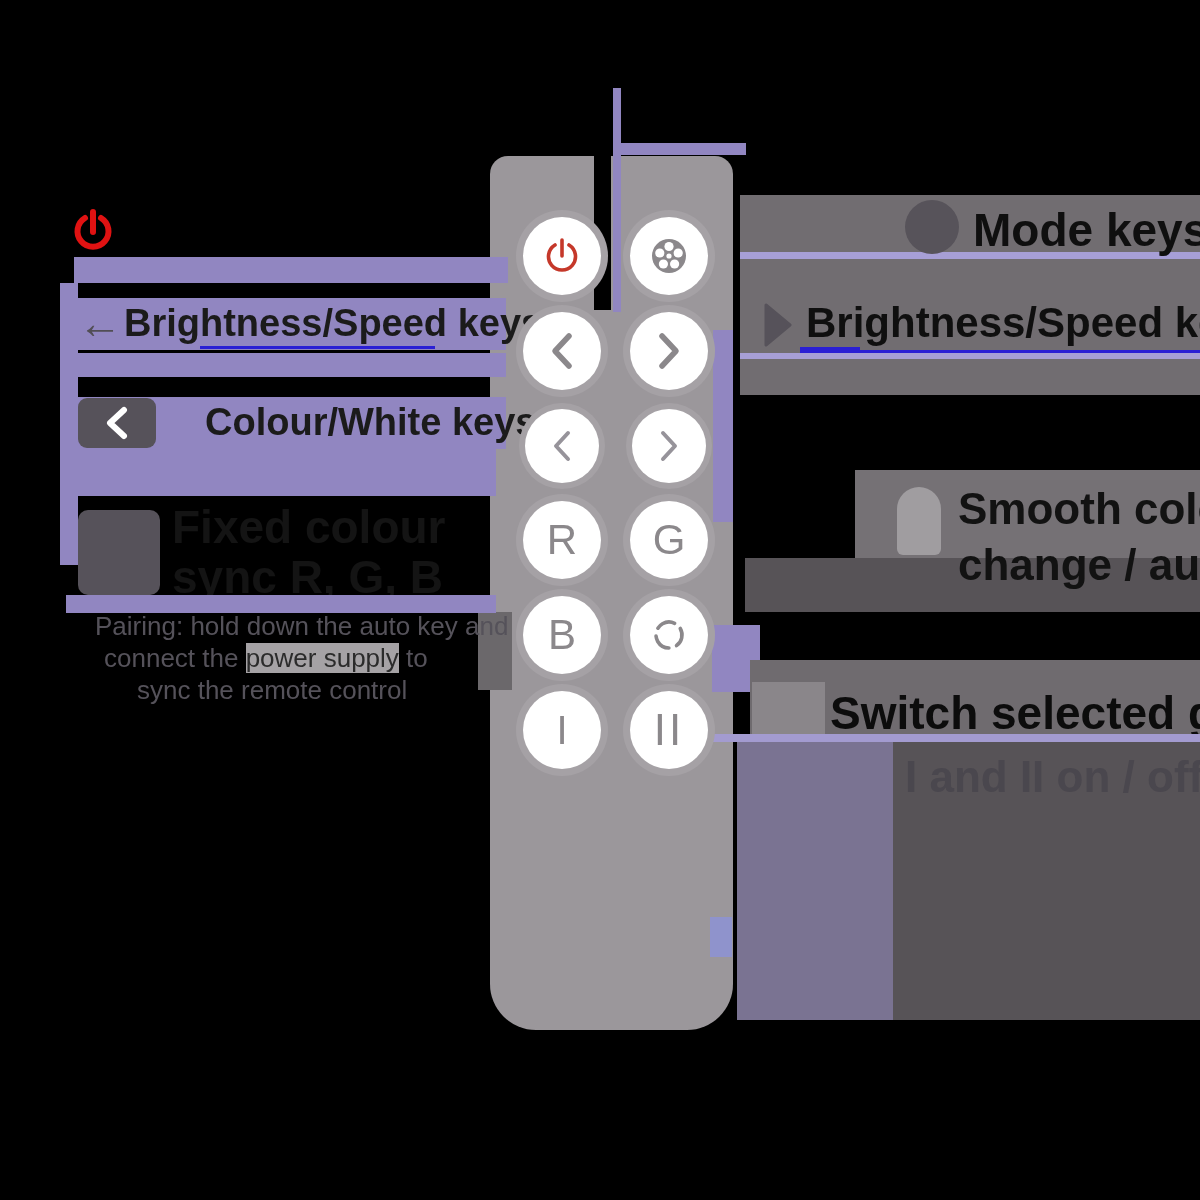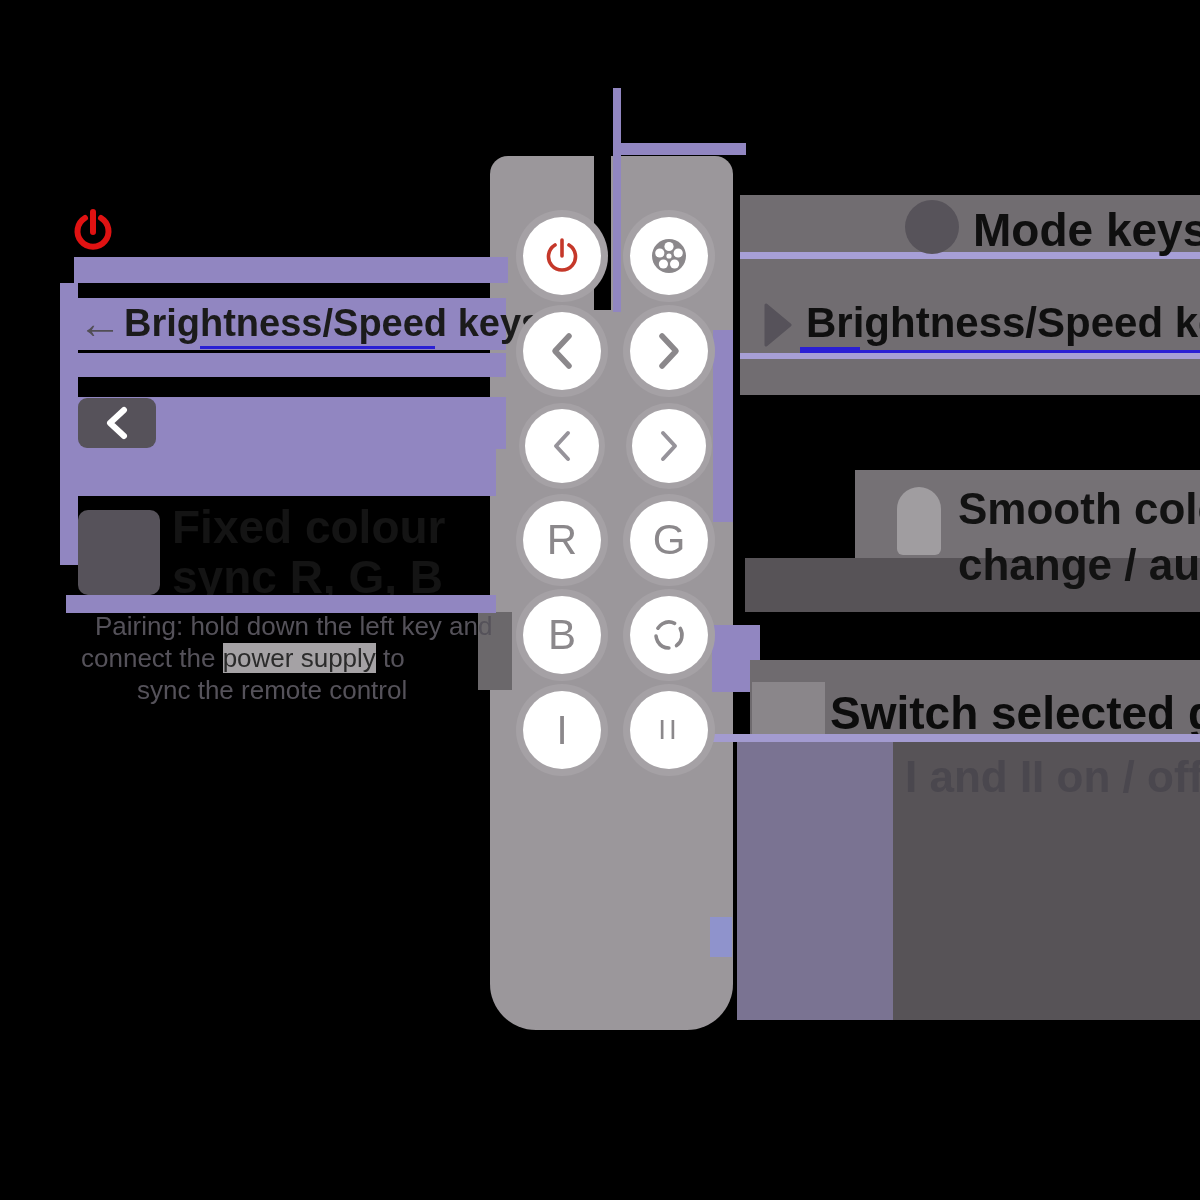--- a/index.html
+++ b/index.html
@@ -49,29 +49,30 @@
 
   <div class="band" style="left:70px;top:353px;width:436px;height:24px;background:#9186c1;"></div>
 
   <div class="band" style="left:70px;top:397px;width:436px;height:52px;background:#9186c1;"></div>
   <div class="abs" style="left:78px;top:398px;width:78px;height:50px;background:#56525a;border-radius:9px;
               display:flex;align-items:center;justify-content:center;">
     <svg width="26" height="34" viewBox="0 0 26 34">
       <polyline points="20,4 6,17 20,30" fill="none" stroke="#ffffff" stroke-width="6" stroke-linecap="round" stroke-linejoin="round"></polyline>
     </svg>
   </div>
+  <div class="lbl" style="left:205px;top:401px;font-size:38px;color:#1b1b1b;">Colour/White keys</div>
 
   <div class="band" style="left:66px;top:449px;width:430px;height:47px;background:#9186c1;"></div>
   <div class="abs" style="left:78px;top:510px;width:82px;height:85px;background:#56525a;border-radius:10px;"></div>
   <div class="lbl" style="left:172px;top:500px;font-size:46px;color:#141414;">Fixed colour</div>
   <div class="lbl" style="left:172px;top:550px;font-size:46px;color:#141414;">sync R, G, B</div>
   <div class="band" style="left:66px;top:595px;width:430px;height:18px;background:#9186c1;"></div>
 
-  <div class="note" style="left:95px;top:611px;">Pairing: hold down the left key and</div>
-  <div class="note" style="left:81px;top:643px;">
+  <div class="note" style="left:95px;top:611px;">Pairing: hold down the auto key and</div>
+  <div class="note" style="left:104px;top:643px;">
     <span>connect the </span><span class="hl">power supply</span><span> to</span>
   </div>
   <div class="note" style="left:137px;top:675px;">sync the remote control</div>
 
   <div class="band" style="left:740px;top:195px;width:460px;height:200px;background:#716d71;"></div>
   <div class="band" style="left:740px;top:252px;width:460px;height:7px;background:#a79fd6;"></div>
   <div class="abs" style="left:905px;top:200px;width:54px;height:54px;border-radius:50%;background:#57535a;"></div>
   <div class="lbl" style="left:973px;top:203px;font-size:46px;color:#0f0f0f;">Mode keys</div>
 
   <div class="abs" style="left:763px;top:303px;">
@@ -152,16 +153,16 @@
   <div class="btn" style="left:630px;top:596px;">
     <svg width="40" height="40" viewBox="0 0 40 40">
       <circle cx="20" cy="20" r="13" fill="none" stroke="#8b888b" stroke-width="3.6" stroke-linecap="round" stroke-dasharray="19 8.2" transform="rotate(-30 20 20)"></circle>
     </svg>
   </div>
 
   <div class="btn" style="left:523px;top:691px;">
     <span class="glyph" style="font-size:40px;">I</span>
   </div>
   <div class="btn" style="left:630px;top:691px;">
-    <span class="glyph" style="font-size:28px;letter-spacing:3px;">II</span>
+    <span class="glyph" style="font-size:44px;letter-spacing:3px;">II</span>
   </div>
 
 </div>
 
 </body></html>

